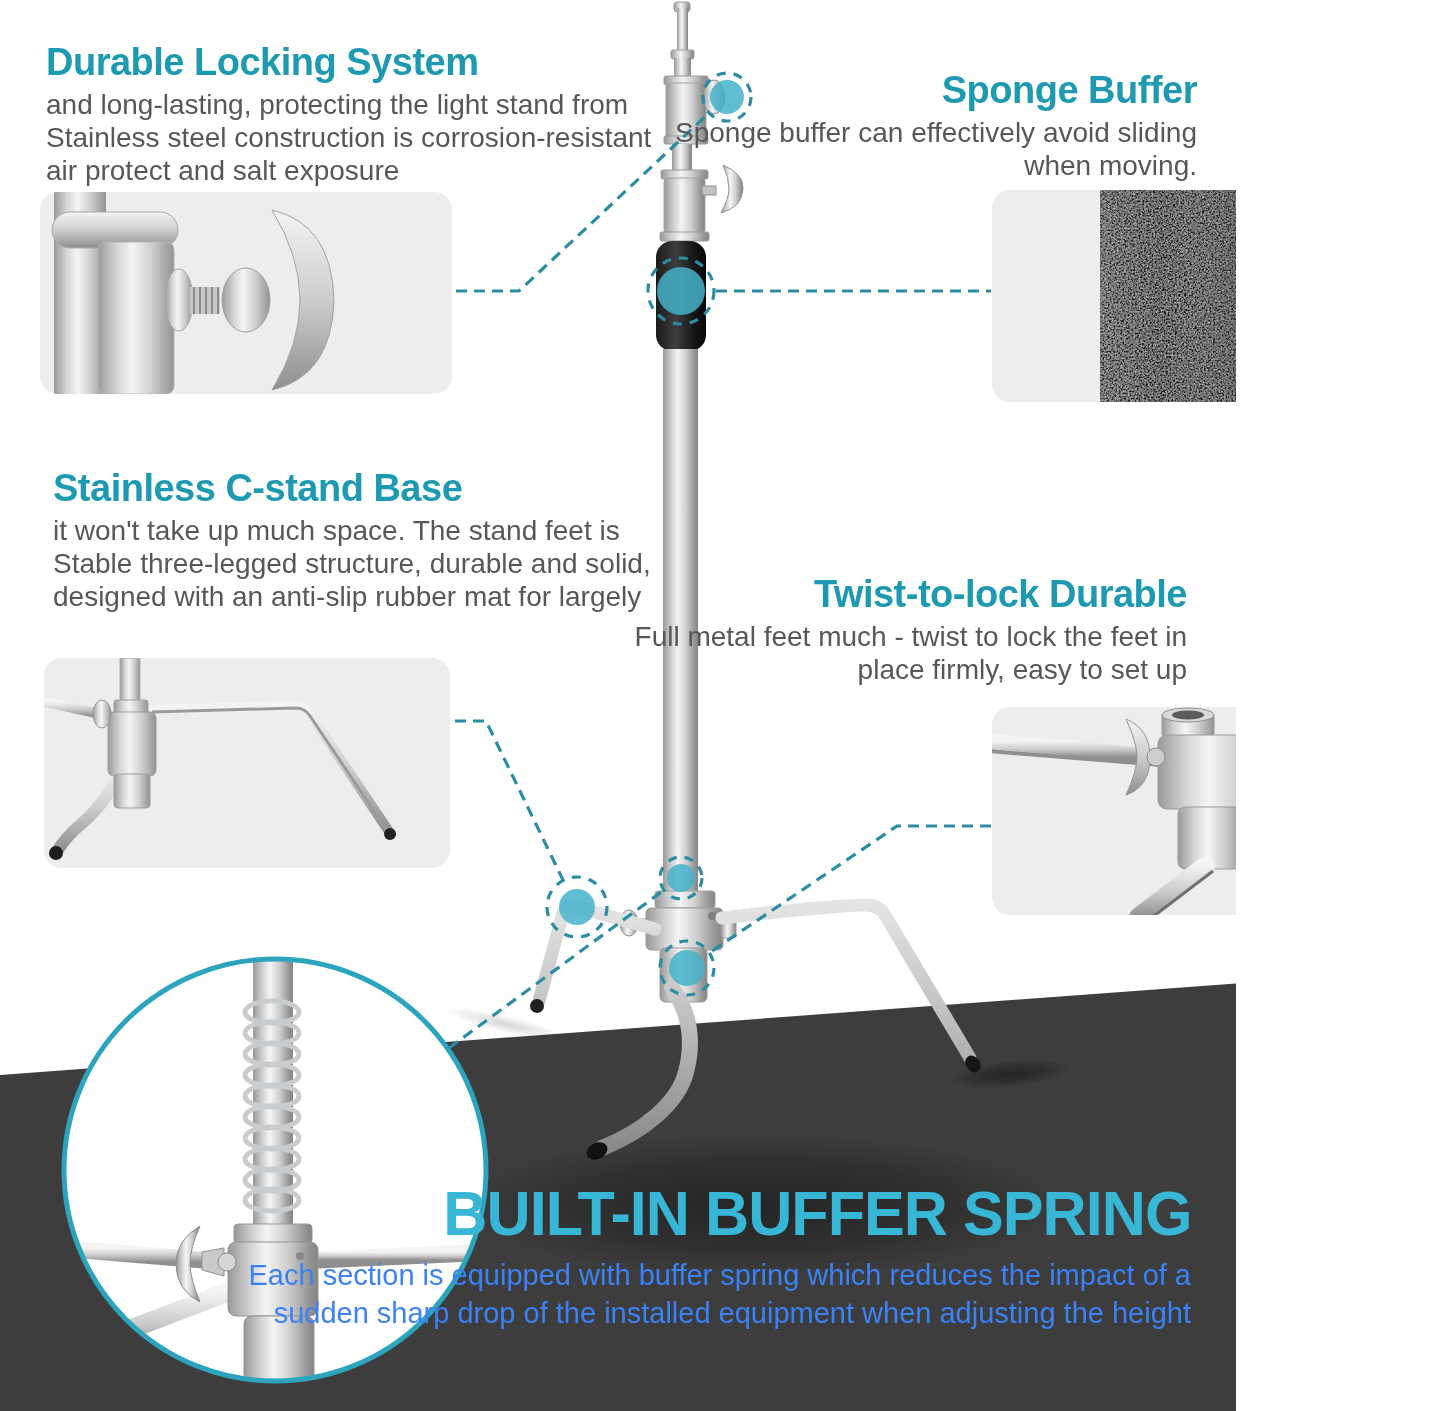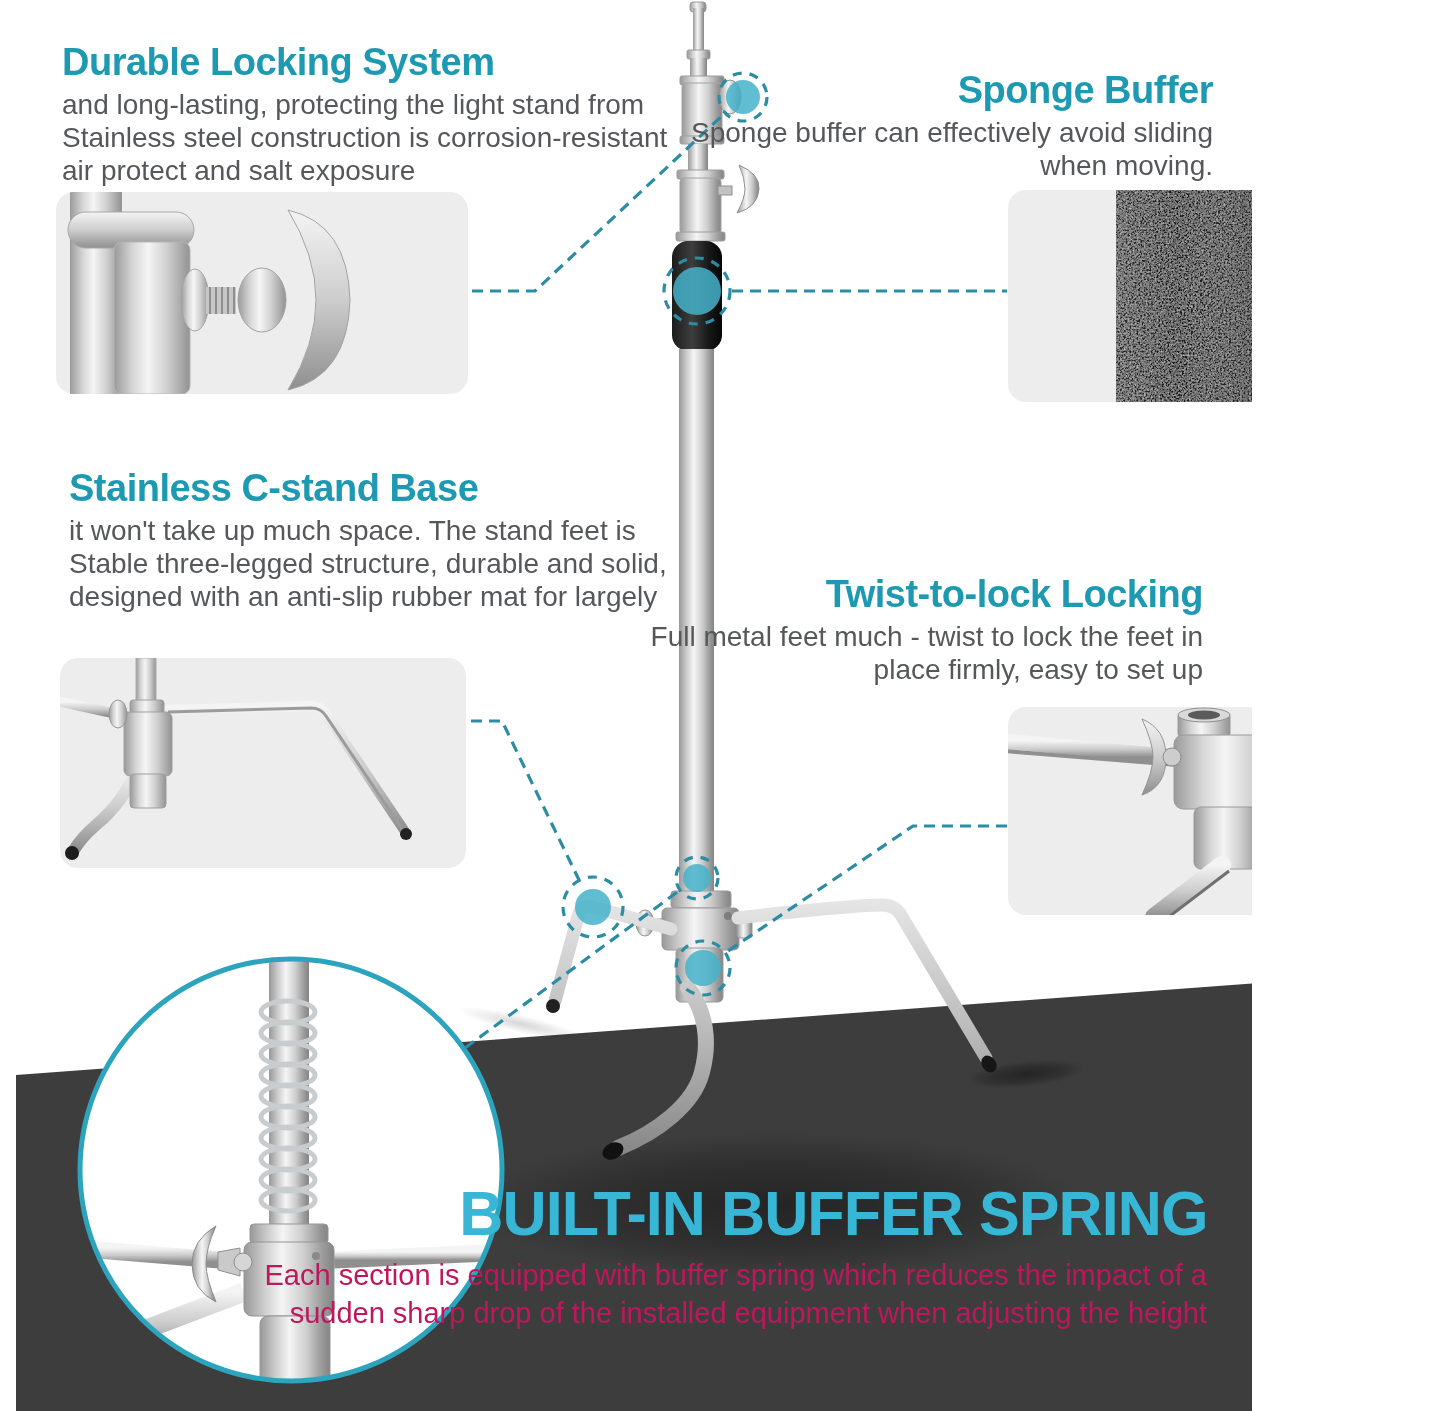--- a/index.html
+++ b/index.html
@@ -1,33 +1,33 @@
 <!DOCTYPE html>
 <html style="--heading-teal: #1d9ab2; --big-heading-cyan: #38b6d5; --body-gray: #56575a; --connector-teal: #2b8ca3; --highlight-fill: #45b1c9; --floor-dark: #3d3d3d; --panel-gray: #ededed; --circle-ring: #2ca4bd;"><head>
 <meta charset="utf-8">
 <style>
   html,body{margin:0;padding:0;background:#fff;}
   .stage{position:relative;width:1236px;height:1411px;background:#ffffff;overflow:hidden;
-         font-family:"Liberation Sans",sans-serif;margin-left:16px;}
+         font-family:"Liberation Sans",sans-serif;}
   .panel{position:absolute;background:var(--panel-gray,#ededed);border-radius:18px;overflow:hidden;z-index:1;}
   .panel svg{display:block;}
   #panel-tl{left:40px;top:192px;width:412px;height:202px;}
   #panel-tr{left:992px;top:190px;width:406px;height:212px;}
   #panel-ml{left:44px;top:658px;width:406px;height:210px;}
   #panel-mr{left:992px;top:707px;width:402px;height:208px;}
   #mainsvg{position:absolute;left:0;top:0;z-index:2;pointer-events:none;}
   .sec{position:absolute;z-index:3;}
   .sec h2{margin:0;font-size:38px;font-weight:bold;letter-spacing:-0.5px;
           color:var(--heading-teal,#1d9ab2);line-height:44px;}
   .sec .body{margin-top:4px;font-size:28px;line-height:33px;color:var(--body-gray,#56575a);}
   .sec.right{text-align:right;}
   #sec-bottom{right:45px;top:1178px;text-align:right;z-index:3;}
   #sec-bottom h2{margin:0;font-size:63px;font-weight:bold;letter-spacing:-1px;line-height:70px;
                  color:var(--big-heading-cyan,#38b6d5);transform:scaleX(0.97);transform-origin:right;}
-  #sec-bottom .body{margin-top:8px;font-size:29px;line-height:38px;color:#be185d;}
+  #sec-bottom .body{margin-top:8px;font-size:29px;line-height:38px;color:#3b82f6;}
   #sec-tl{left:46px;top:40px;width:630px;}
   #sec-tr{right:39px;top:68px;width:580px;}
   #sec-ml{left:53px;top:466px;width:630px;}
   #sec-mr{right:49px;top:572px;width:600px;}
 </style>
 </head>
 <body>
 
 <div class="stage">
 
@@ -253,21 +253,21 @@
   <div class="sec" id="sec-ml">
     <h2>Stainless C-stand Base</h2>
     <div class="body">
       <div>it won't take up much space. The stand feet is</div>
       <div>Stable three-legged structure, durable and solid,</div>
       <div>designed with an anti-slip rubber mat for largely</div>
     </div>
   </div>
 
   <div class="sec right" id="sec-mr">
-    <h2>Twist-to-lock Locking</h2>
+    <h2>Twist-to-lock Durable</h2>
     <div class="body">
       <div>Full metal feet much - twist to lock the feet in</div>
       <div>place firmly, easy to set up</div>
     </div>
   </div>
 
   <div class="sec" id="sec-bottom">
     <h2>BUILT-IN BUFFER SPRING</h2>
     <div class="body">
       <div>Each section is equipped with buffer spring which reduces the impact of a</div>

